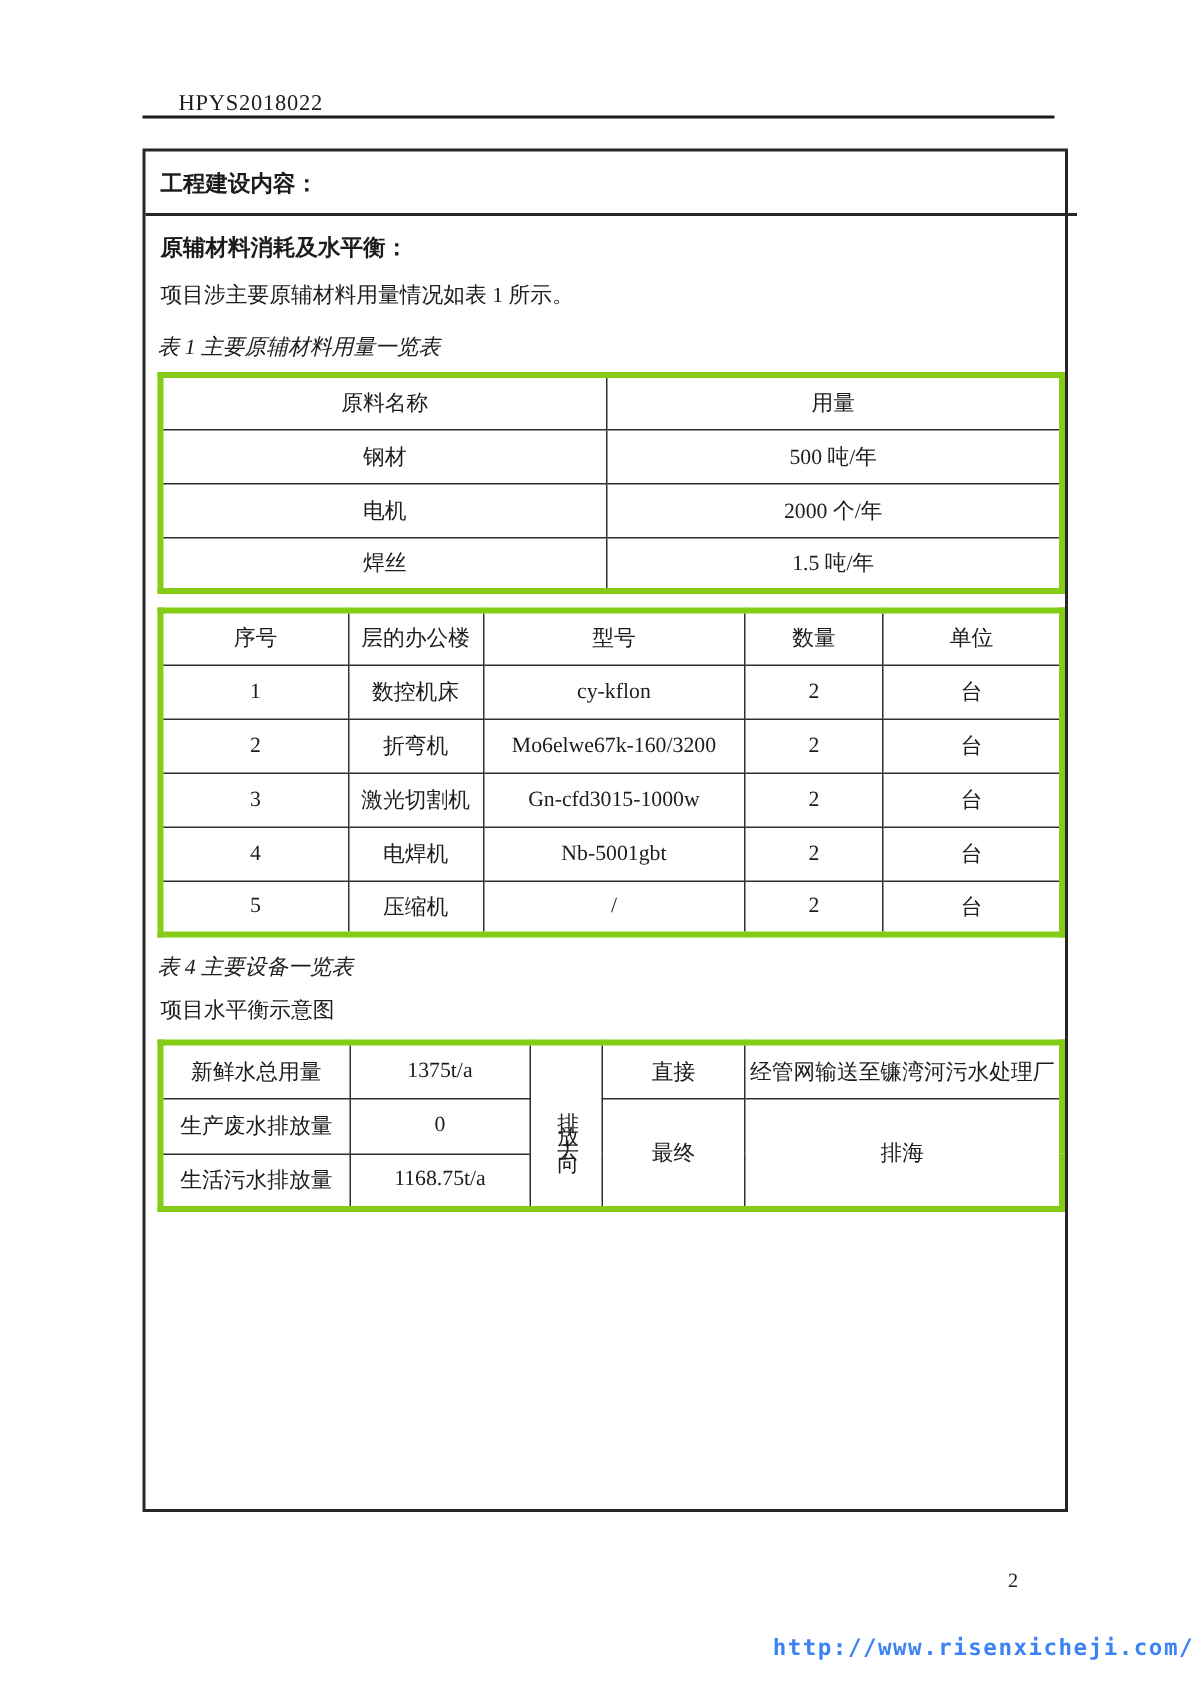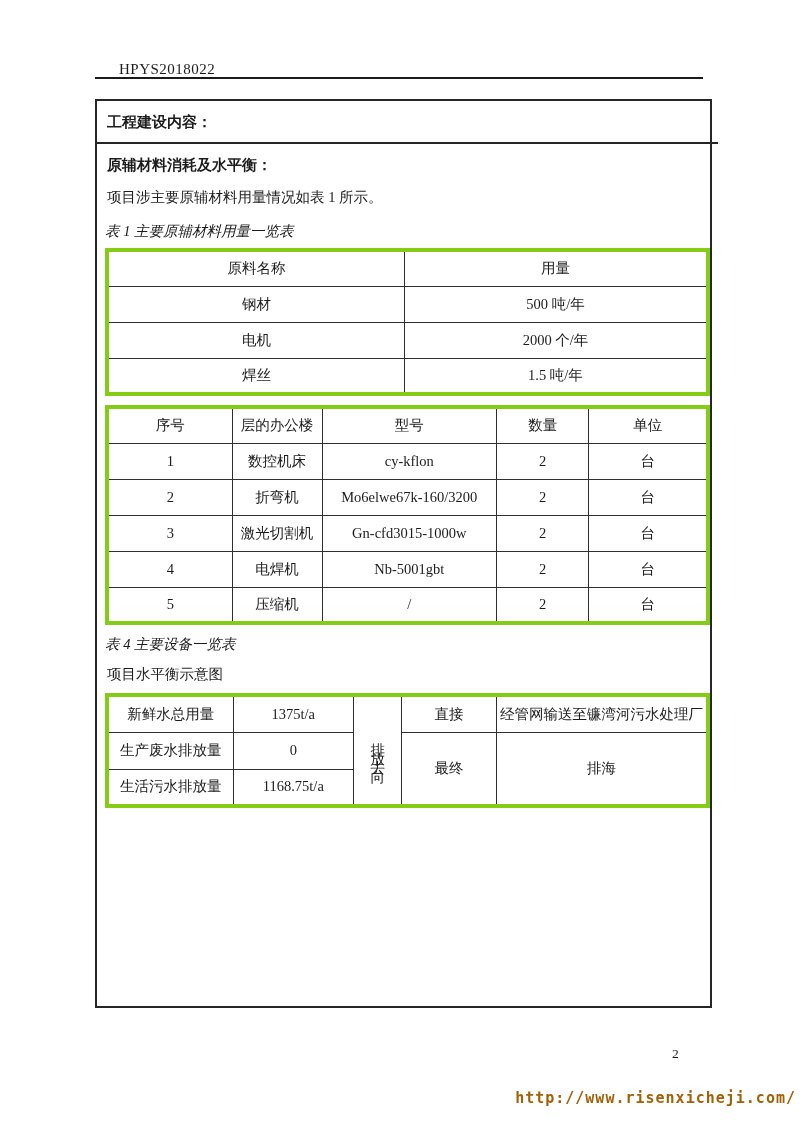--- a/index.html
+++ b/index.html
@@ -86,21 +86,21 @@
     left: 672px; top: 1046px;
     font-size: 13.5px;
   }
   .watermark {
     position: absolute;
     right: 4px; top: 1089px;
     font-family: "DejaVu Sans Mono", "Liberation Mono", monospace;
     font-weight: bold;
     font-size: 15px;
     letter-spacing: 1px;
-    color: #a16207;
+    color: #3b82f6;
   }
   sup { font-size: 9px; }
 </style>
 </head>
 <body>
 
 <div class="doc-number">HPYS2018022</div>
 <div class="header-rule"></div>
 
 <div class="main-box">

